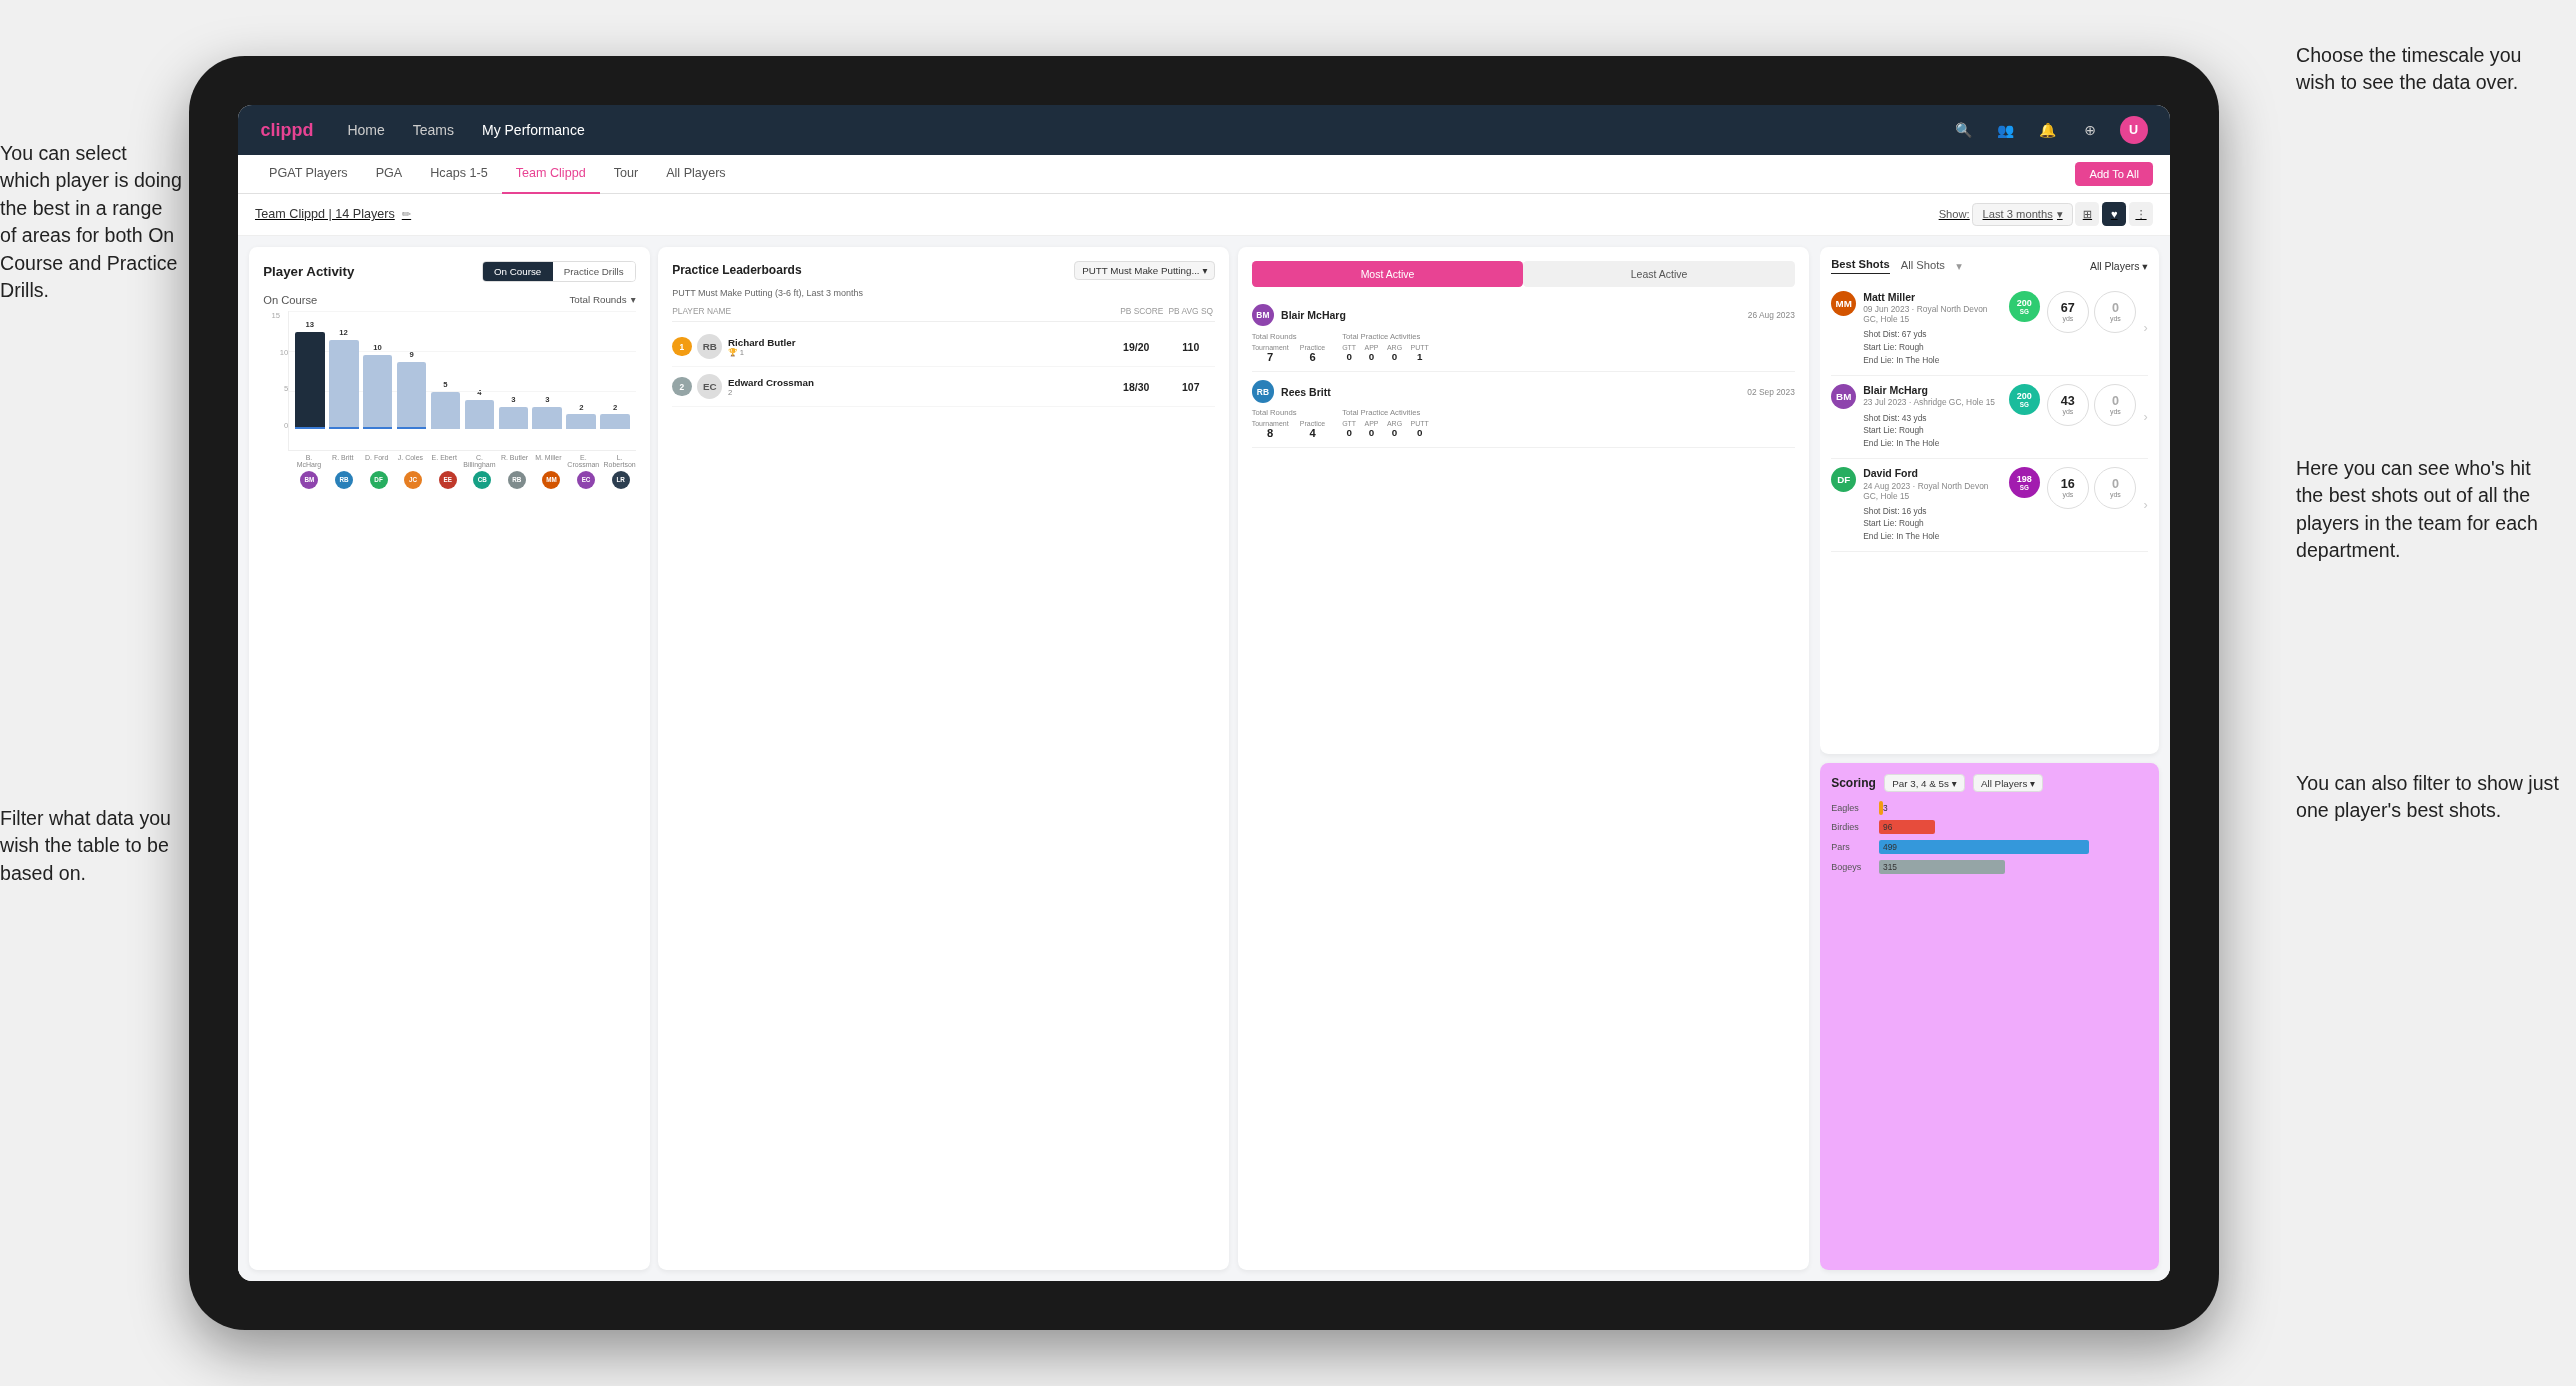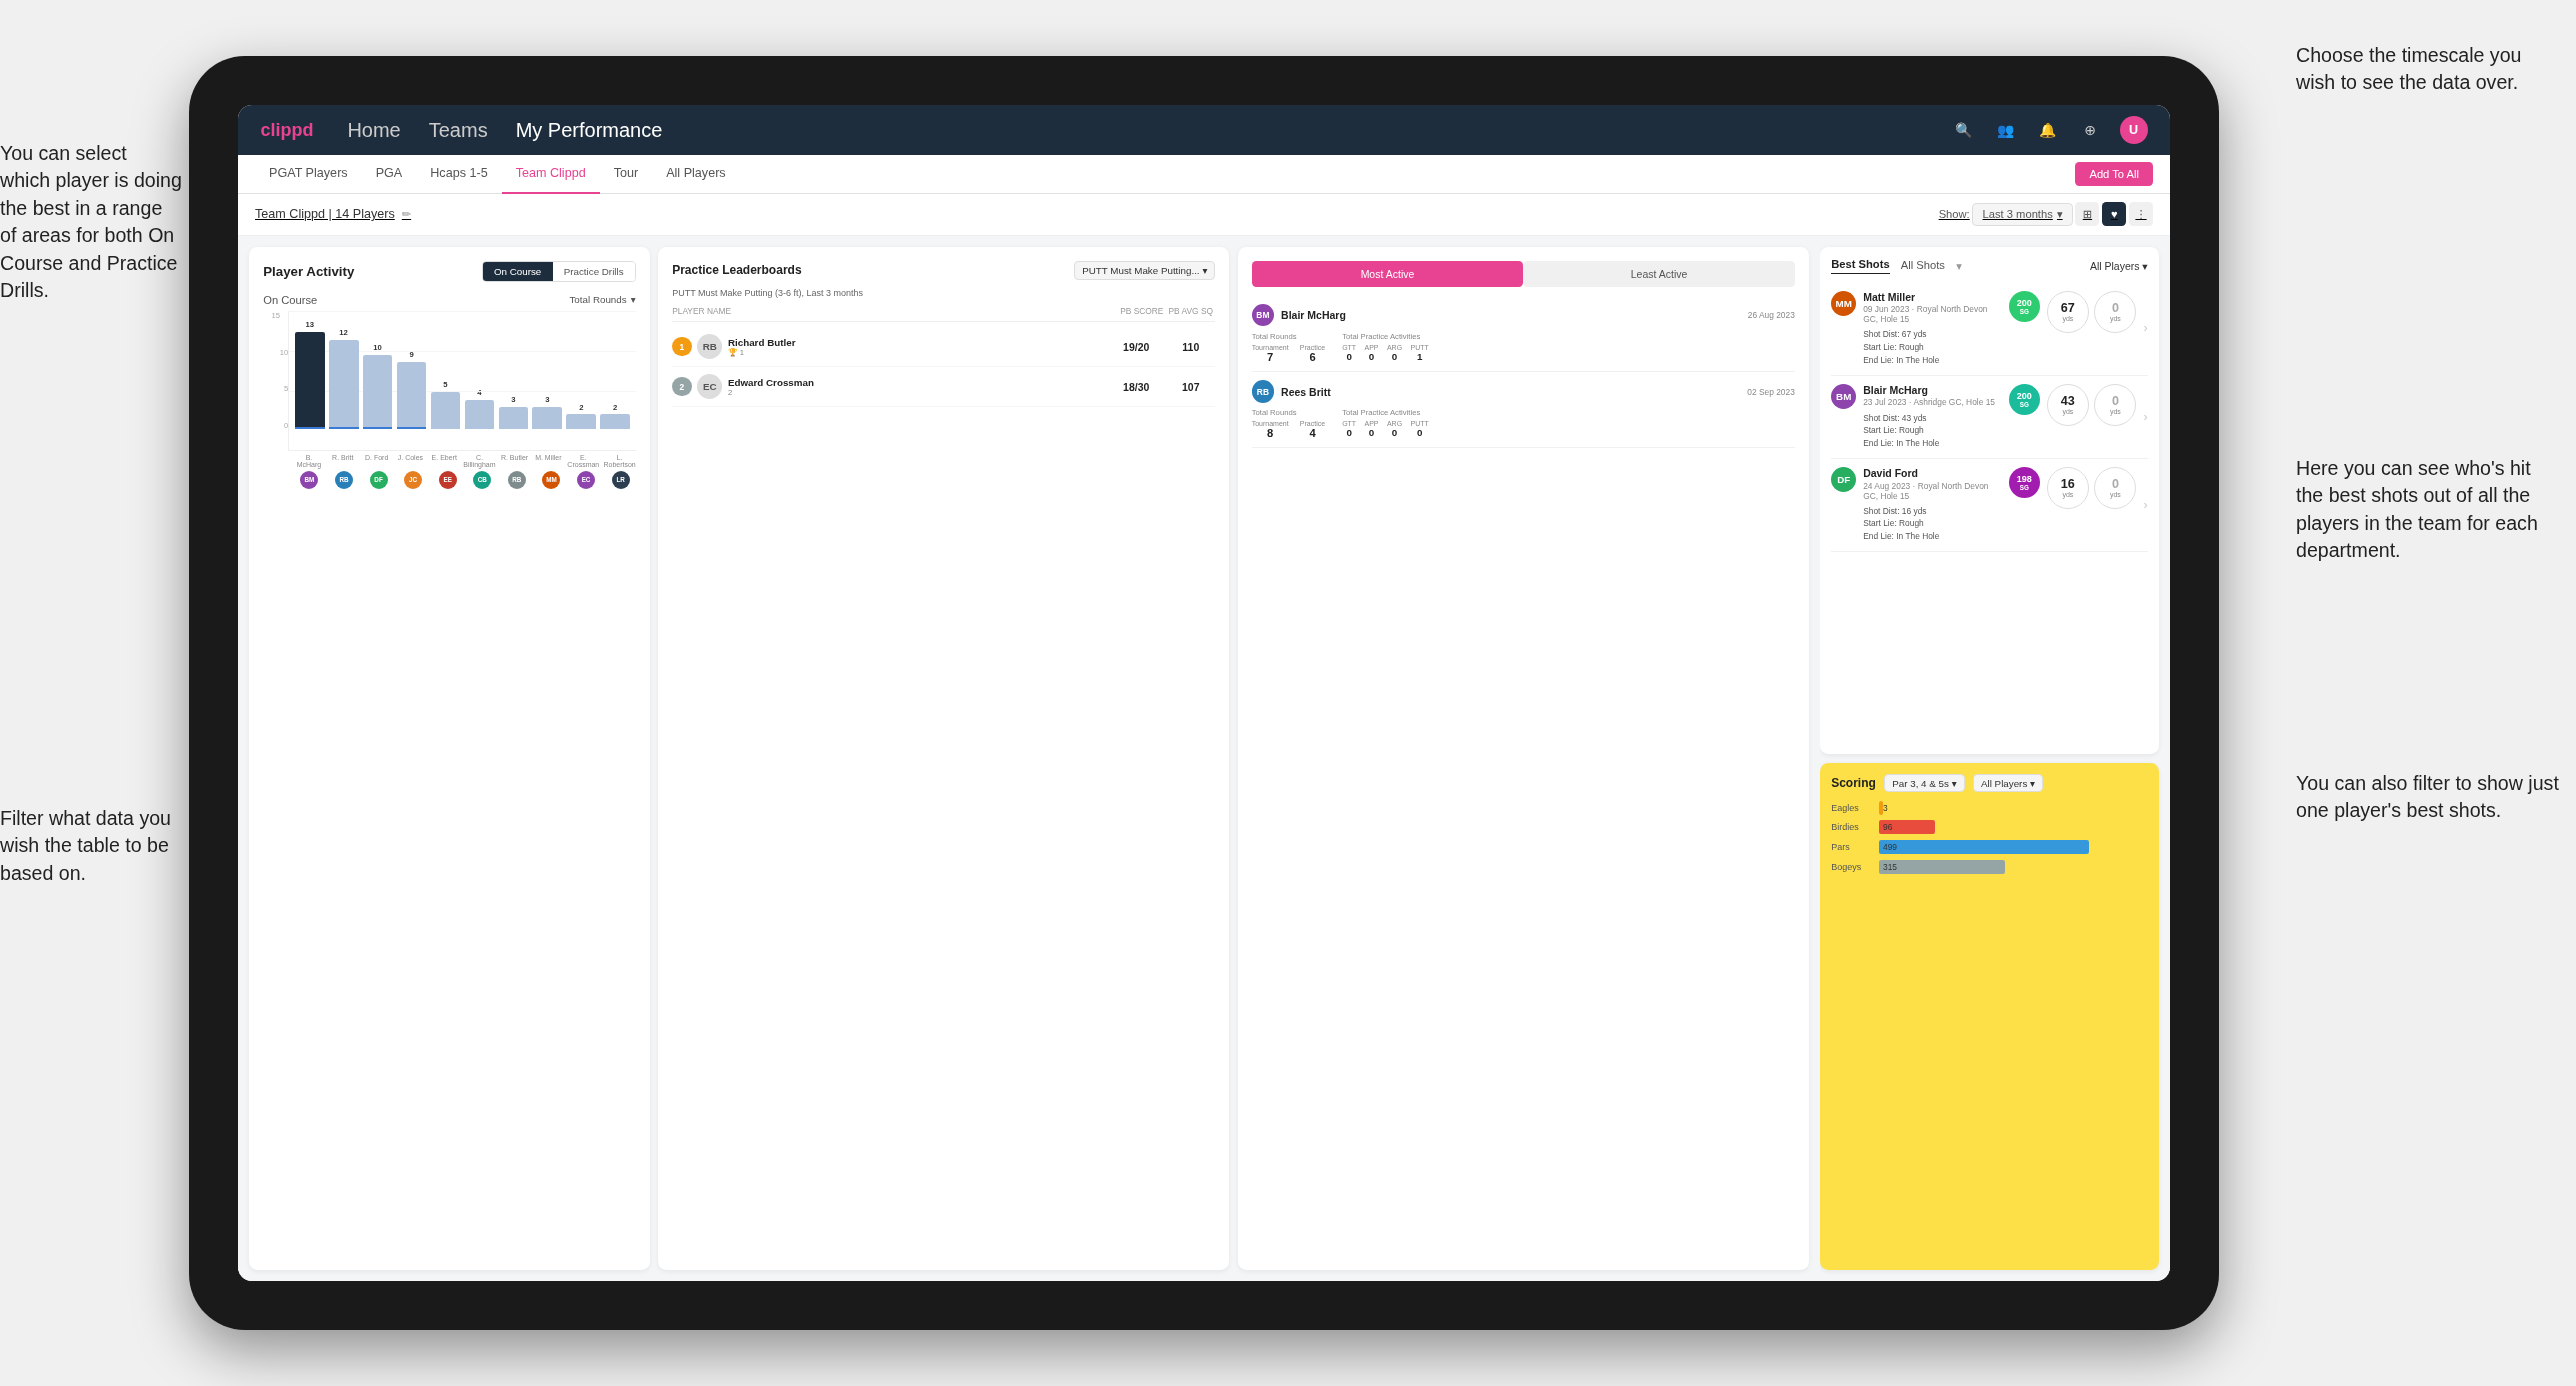--- a/index.html
+++ b/index.html
@@ -64,21 +64,21 @@
     }
 
     .nav-links {
       display: flex;
       gap: 28px;
       flex: 1;
     }
 
     .nav-link {
       color: #ccc;
-      font-size: 20px;
+      font-size: 14px;
       cursor: pointer;
     }
 
     .nav-link.active { color: #fff; }
 
     .nav-icons {
       display: flex;
       gap: 17px;
       align-items: center;
     }
@@ -651,21 +651,21 @@
       color: #222;
     }
 
     .active-stats-row {
       display: flex;
       gap: 17px;
     }
 
     
     .scoring-panel {
-      background: #fde047;
+      background: #f0abfc;
       border-radius: 8.4px;
       padding: 11.2px;
       box-shadow: 0 1.4px 5.6px rgba(0,0,0,0.06);
       flex: 1;
     }
 
     .scoring-header {
       display: flex;
       align-items: center;
       gap: 8.4px;

